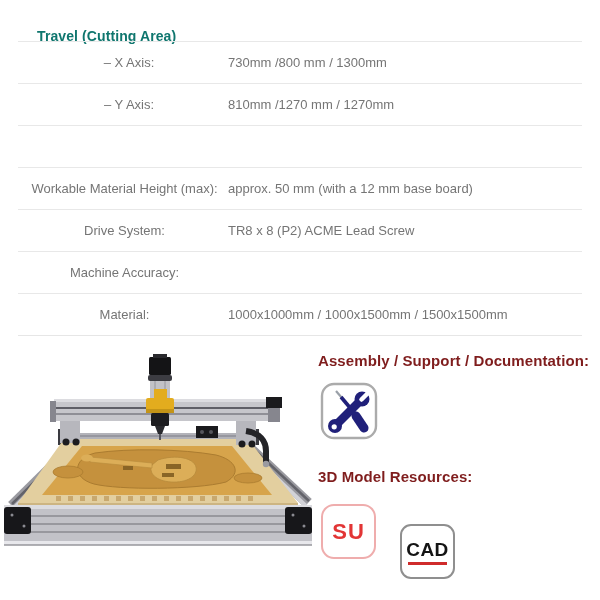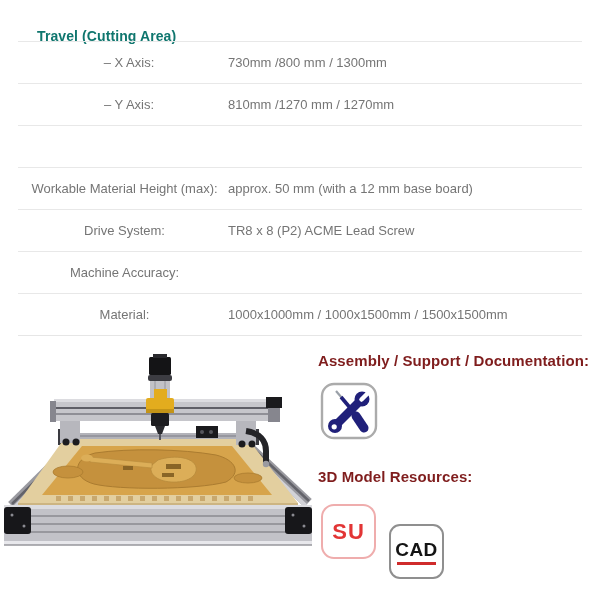--- a/index.html
+++ b/index.html
@@ -22,21 +22,21 @@
     font-size:13px;color:#757575;text-align:center;
   }
   .spec-row.indented .spec-label{padding-left:12px;}
   .spec-value{flex:1;font-size:13px;color:#757575;}
   .machine-wrap{position:absolute;left:0;top:345px;width:320px;height:255px;}
   .right-col{position:absolute;left:318px;top:352px;width:272px;}
   .res-heading{margin:0;font-size:15px;font-weight:700;color:#7f1d1d;letter-spacing:.1px;}
   .assembly-heading{position:absolute;left:0;top:0;}
   .models-heading{position:absolute;left:0;top:116px;}
   .tools-icon-box{position:absolute;left:2px;top:30px;width:58px;height:58px;}
-  .model-icons{position:absolute;left:3px;top:152px;display:flex;gap:13px;}
+  .model-icons{position:absolute;left:3px;top:152px;display:flex;gap:24px;}
   .badge{
     box-sizing:border-box;height:55px;background:#fff;
     display:flex;flex-direction:column;align-items:center;justify-content:center;
     cursor:pointer;
   }
   .badge-su{width:55px;border:2px solid #efadad;border-radius:13px;}
   .badge-su .badge-text{color:#e23535;font-size:22px;font-weight:800;letter-spacing:1px;}
   .badge-cad{width:55px;border:2px solid #8f8f8f;border-radius:11px;margin-top:20px;}
   .badge-cad .badge-text{color:#141414;font-size:19px;font-weight:800;letter-spacing:.5px;}
   .cad-underline{width:39px;height:3px;background:#cf2b2b;margin-top:1px;}

